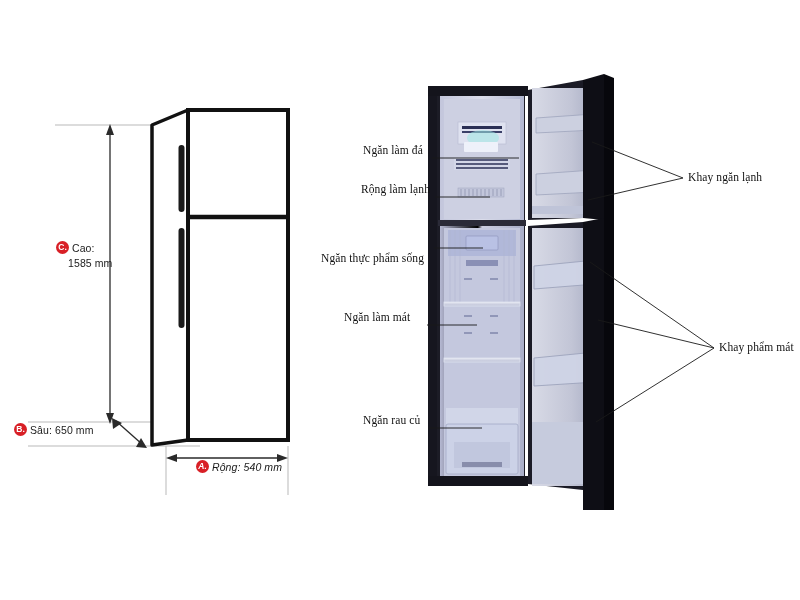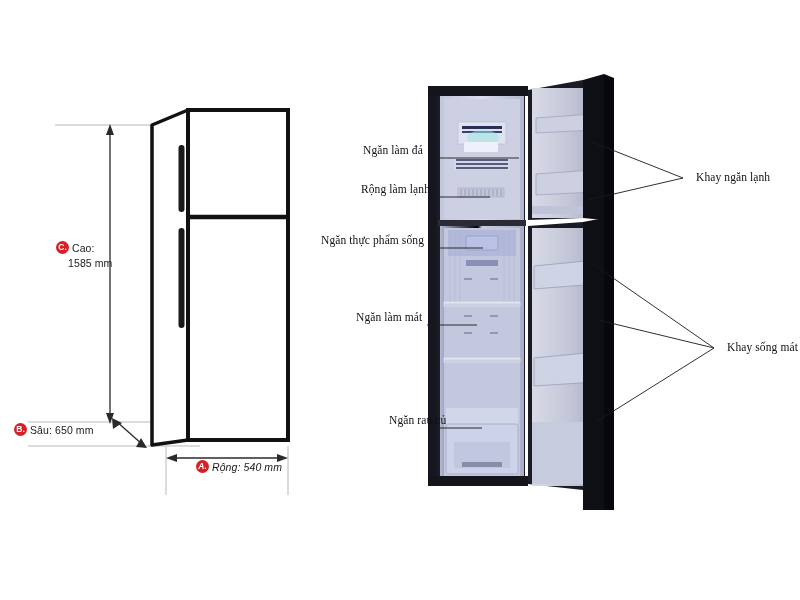--- a/index.html
+++ b/index.html
@@ -64,28 +64,28 @@
 
   
   .callout {
     position: absolute;
     font-family: "Liberation Serif", serif;
     font-size: 11.5px;
     color: #111111;
     white-space: nowrap;
     letter-spacing: 0.1px;
   }
-  .callout.right-side { text-align: center; margin-left: 8px; }
+  .callout.right-side { text-align: center; }
   .callout.left-side  { text-align: right; }
 
   #label-ngan-lam-da        { left: 363px; top: 144px; }
   #label-ngan-lam-lanh      { left: 361px; top: 183px; }
-  #label-ngan-thuc-pham     { left: 321px; top: 234px; }
-  #label-ngan-lam-mat       { left: 356px; top: 311px; }
-  #label-ngan-rau-cu        { left: 389px; top: 414px; }
+  #label-ngan-thuc-pham     { left: 321px; top: 252px; }
+  #label-ngan-lam-mat       { left: 344px; top: 311px; }
+  #label-ngan-rau-cu        { left: 363px; top: 414px; }
   #label-khay-ngan-lanh     { left: 688px; top: 171px; }
   #label-khay-ngan-mat      { left: 719px; top: 341px; }
 
   
   #fridge-photo {
     position: absolute;
     left: 428px; top: 70px;
     width: 245px; height: 440px;
   }
 </style>
@@ -294,15 +294,15 @@
   <div class="callout left-side" id="label-ngan-lam-lanh">Rộng làm lạnh</div>
 
   <div class="callout left-side" id="label-ngan-thuc-pham">Ngăn thực phẩm sống</div>
 
   <div class="callout left-side" id="label-ngan-lam-mat">Ngăn làm mát</div>
 
   <div class="callout left-side" id="label-ngan-rau-cu">Ngăn rau củ</div>
 
   <div class="callout right-side" id="label-khay-ngan-lanh">Khay ngăn lạnh</div>
 
-  <div class="callout right-side" id="label-khay-ngan-mat">Khay sống mát</div>
+  <div class="callout right-side" id="label-khay-ngan-mat">Khay phẩm mát</div>
 
 </div>
 
 </body></html>

